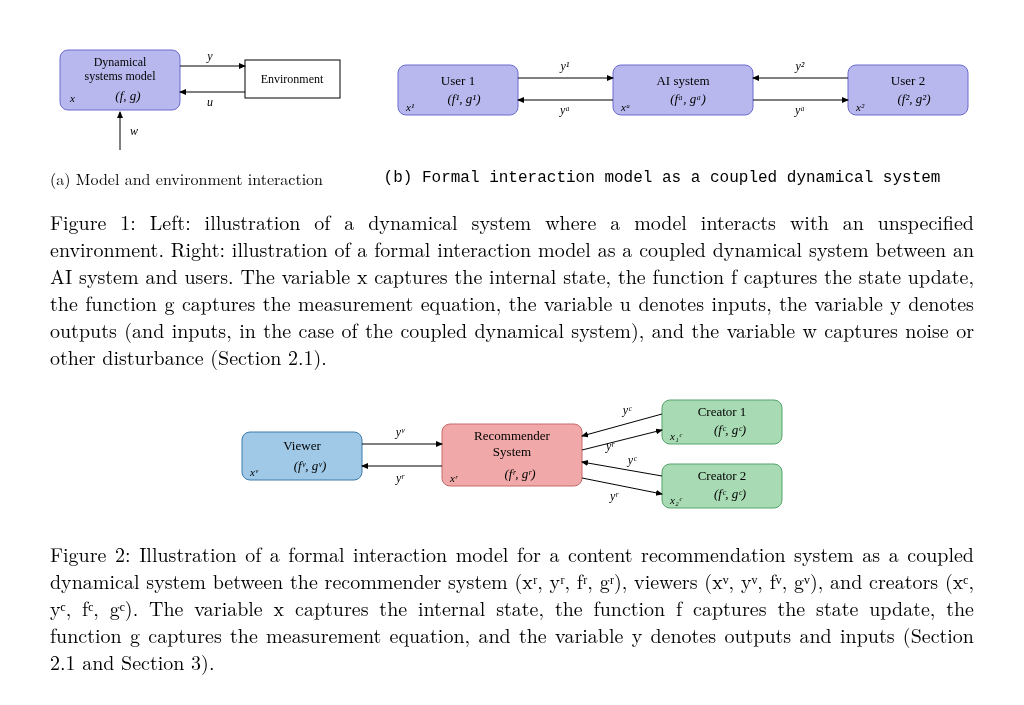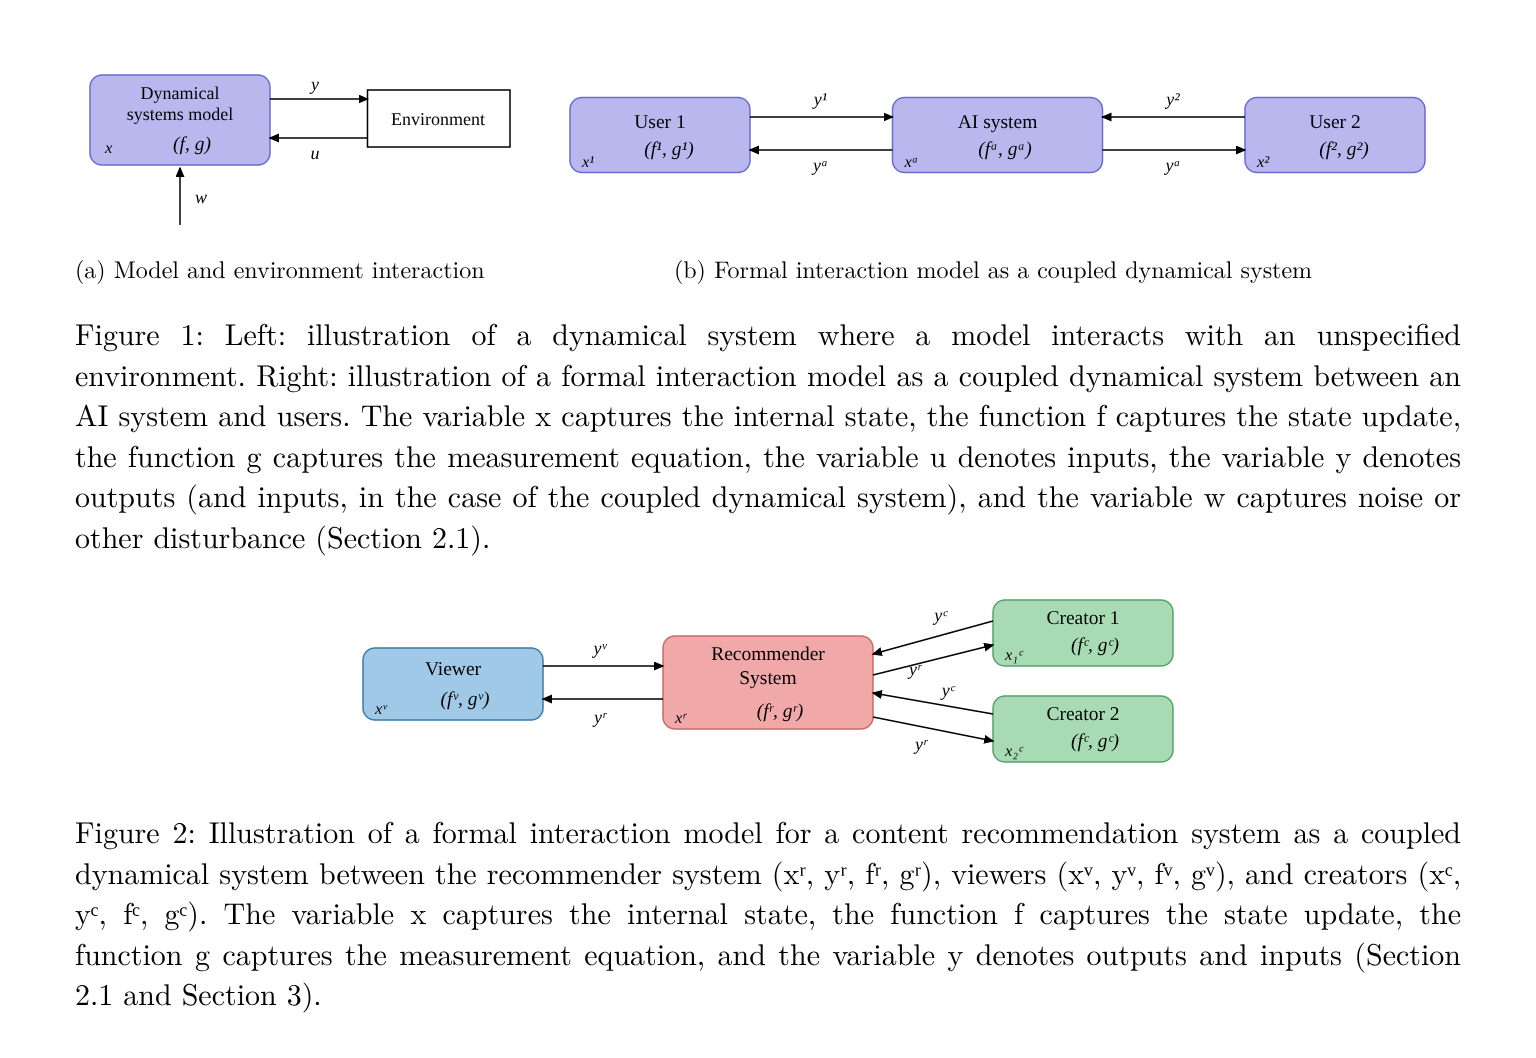--- a/index.html
+++ b/index.html
@@ -9,31 +9,31 @@
     font-size: 16px;
     line-height: 1.35;
     color: #000;
     background: #fff;
     width: 1024px;
     box-sizing: border-box;
   }
   .figure-row {
     display: flex;
     align-items: flex-start;
-    gap: 20px;
+    gap: 38px;
   }
   .fig1a-wrap { width: 300px; }
   .fig1b-wrap { flex: 1; }
   .diagram-svg { display: block; }
   .subcaption {
     font-size: 16px;
     margin-top: 6px;
   }
   .subcap-a { width: 300px; }
-  .subcap-b { flex: 1; text-align: center; }
+  .subcap-b { flex: 1; text-align: center; font-family: Liberation Mono, monospace; }
   .subcap-row {
     display: flex;
     margin-top: 2px;
   }
   .caption {
     margin-top: 18px;
     text-align: justify;
     font-size: 20px;
   }
   .fig2-wrap {

